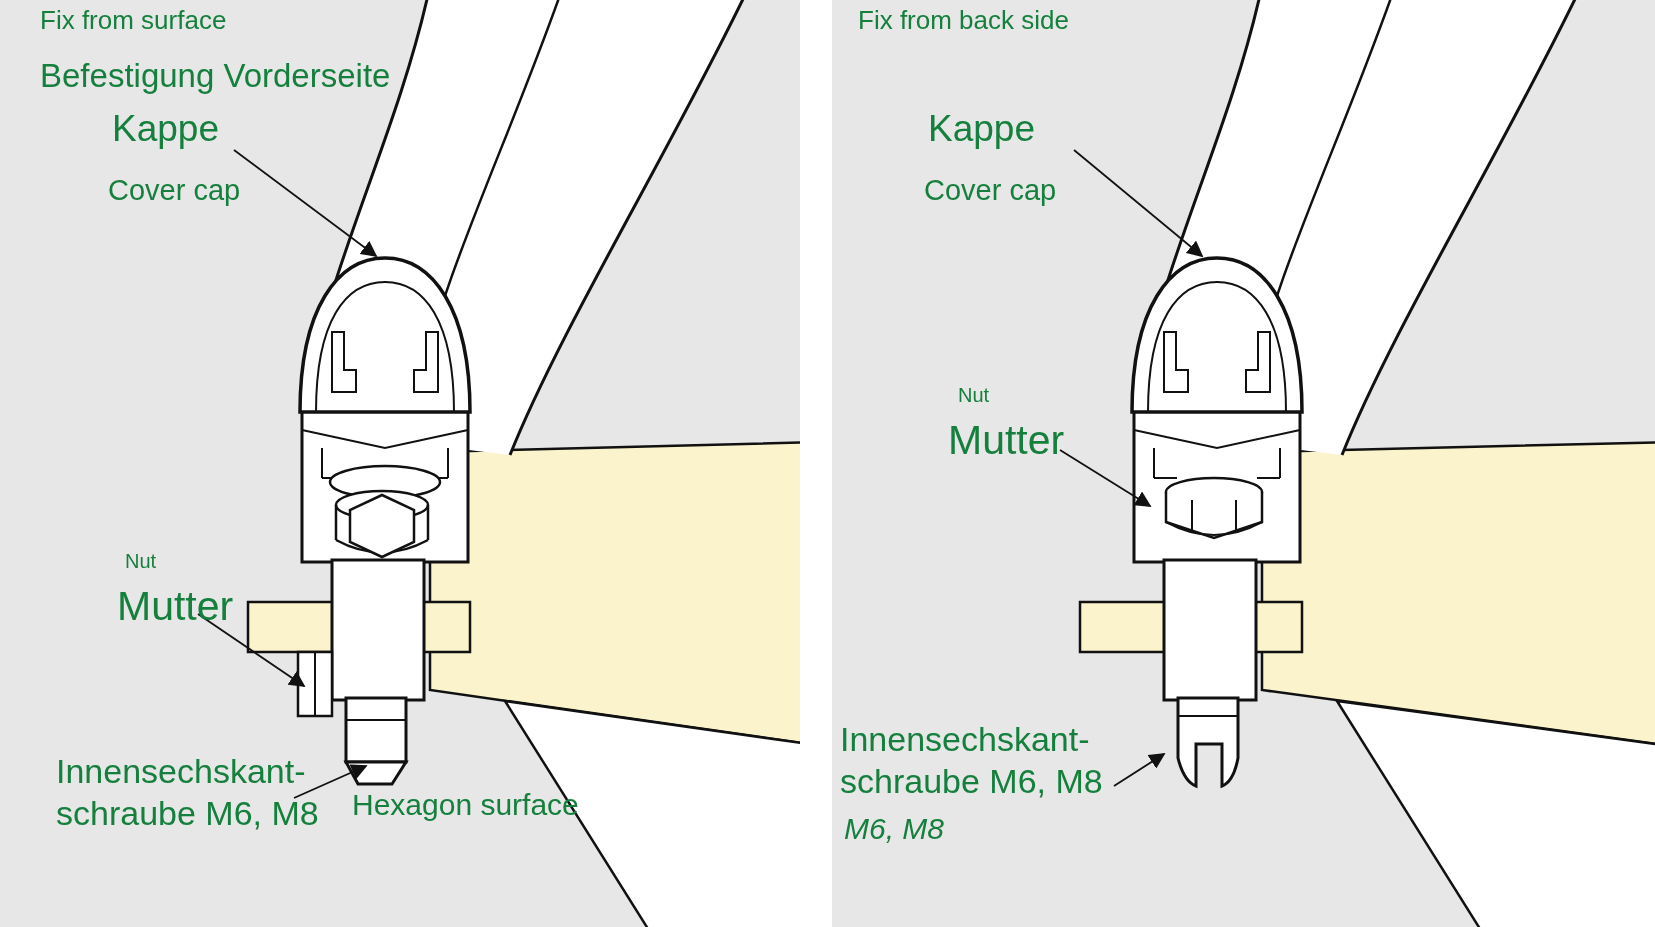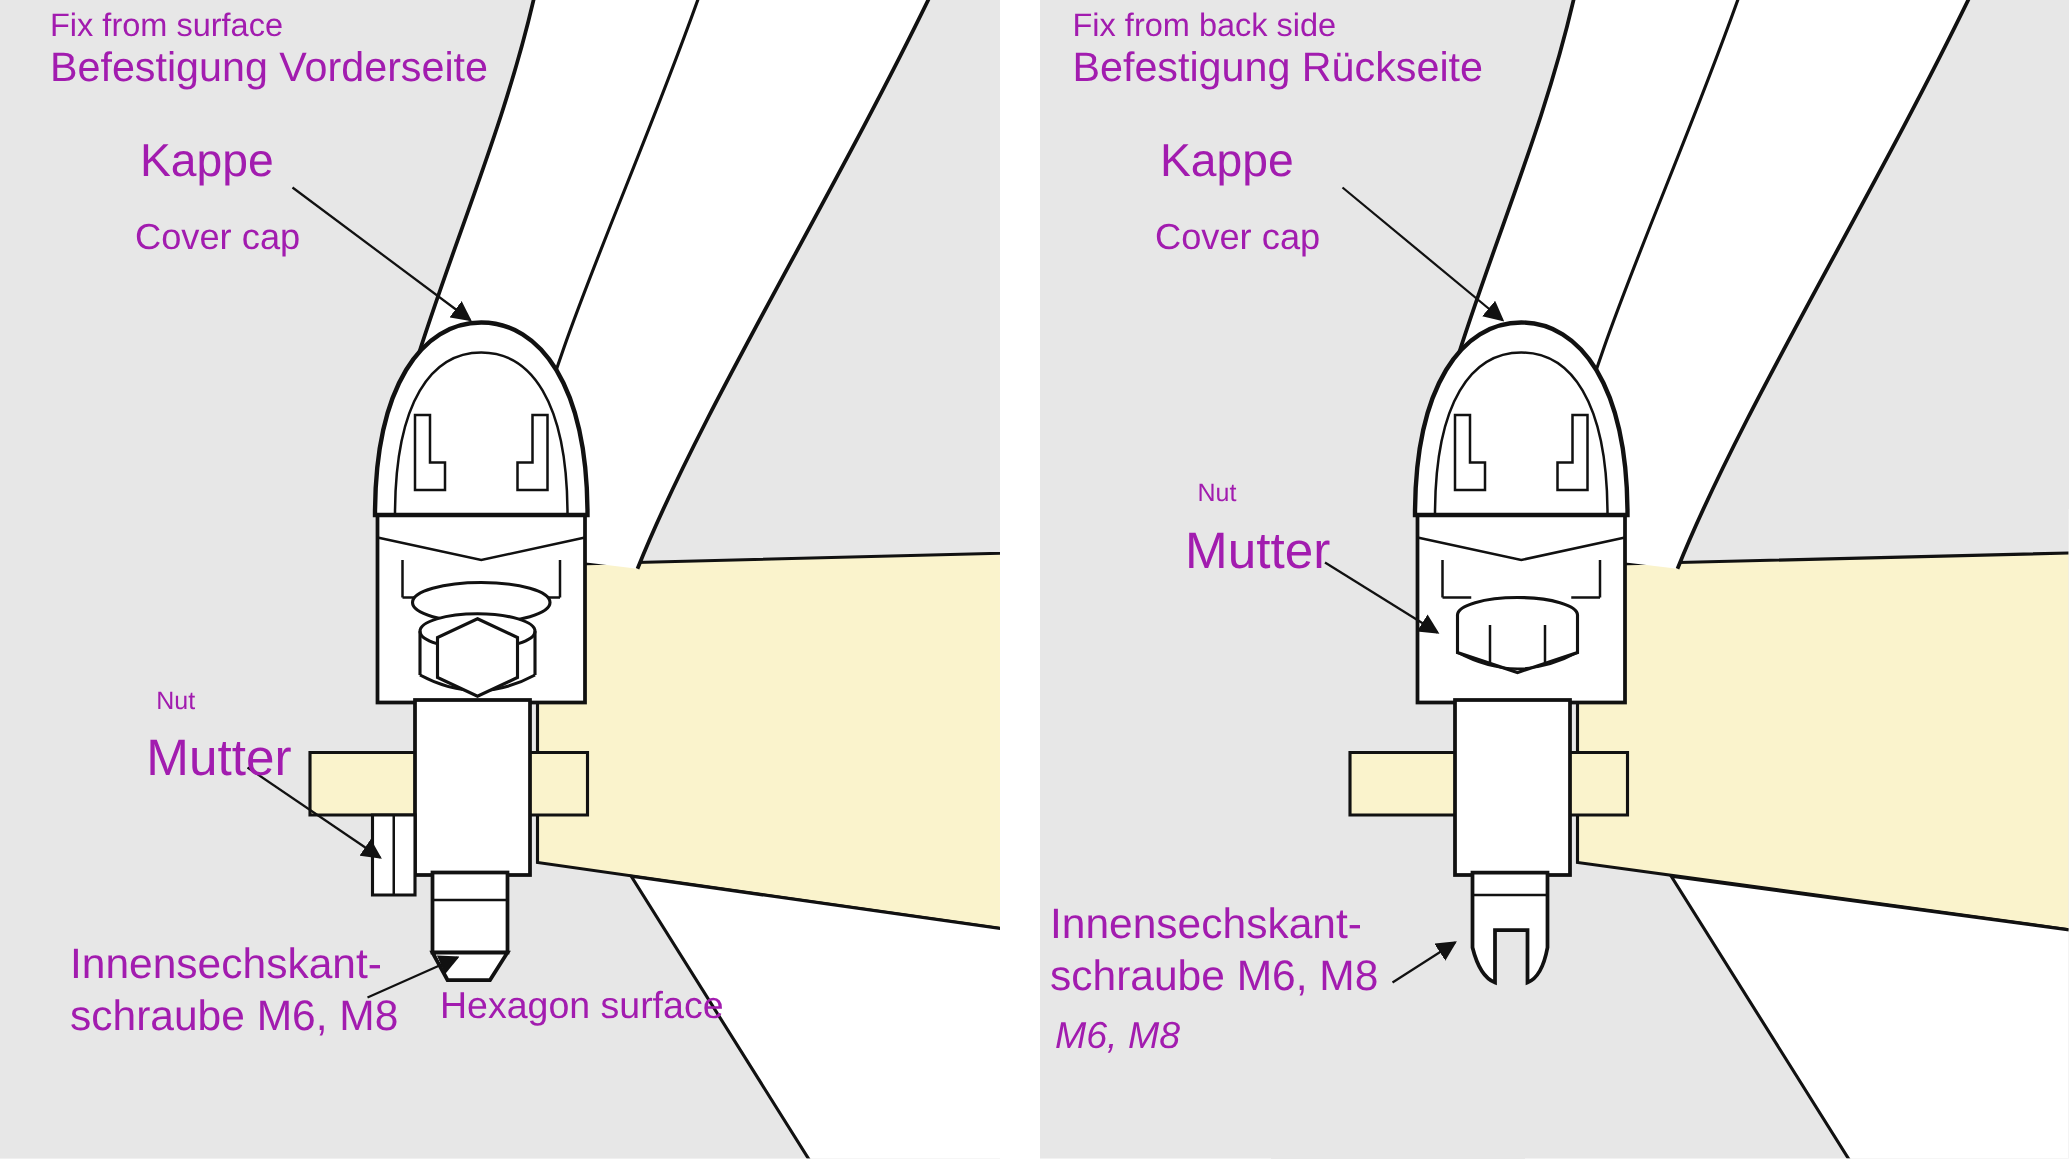--- a/index.html
+++ b/index.html
@@ -13,27 +13,27 @@
   .panel{
     position:absolute;top:0;height:927px;
     background:#e7e7e7;
     overflow:hidden;
   }
   #panel-left{left:0;width:800px;}
   #panel-right{left:832px;width:887px;}
   .panel svg{position:absolute;left:0;top:0;}
   .label{
     position:absolute;
-    color:#a21caf;
+    color:#15803d;
     white-space:nowrap;
     line-height:1.12;
     z-index:5;
   }
   .t-small  {font-size:26px;}
-  .t-big    {font-size:33px;}
+  .t-big    {font-size:33px;margin-top:22px;}
   .t-kappe  {font-size:37px;}
   .t-cover  {font-size:29px;}
   .t-nut    {font-size:20px;}
   .t-mutter {font-size:41px;}
   .t-screw  {font-size:34px;}
   .t-hex    {font-size:30px;}
 </style>
 </head>
 <body>
 
@@ -173,21 +173,20 @@
       </g>
 
       <g stroke="#111" stroke-width="1.8">
         <line x1="242" y1="150" x2="370" y2="256" marker-end="url(#ar2)"></line>
         <line x1="228" y1="450" x2="318" y2="506" marker-end="url(#ar2)"></line>
         <line x1="282" y1="786" x2="332" y2="754" marker-end="url(#ar2)"></line>
       </g>
     </svg>
 
     <div class="label t-small" style="left:26px;top:6px;">Fix from back side</div>
-    <div class="label t-big" style="left:26px;top:36px;">Befestigung Rückseite</div>
     <div class="label t-kappe" style="left:96px;top:108px;">Kappe</div>
     <div class="label t-cover" style="left:92px;top:174px;">Cover cap</div>
     <div class="label t-nut" style="left:126px;top:384px;">Nut</div>
     <div class="label t-mutter" style="left:116px;top:418px;">Mutter</div>
     <div class="label t-screw" style="left:8px;top:720px;">Innensechskant-</div>
     <div class="label t-screw" style="left:8px;top:762px;">schraube M6, M8</div>
     <div class="label t-hex" style="left:12px;top:812px;font-style:italic;">M6, M8</div>
   </div>
 
 </div>

